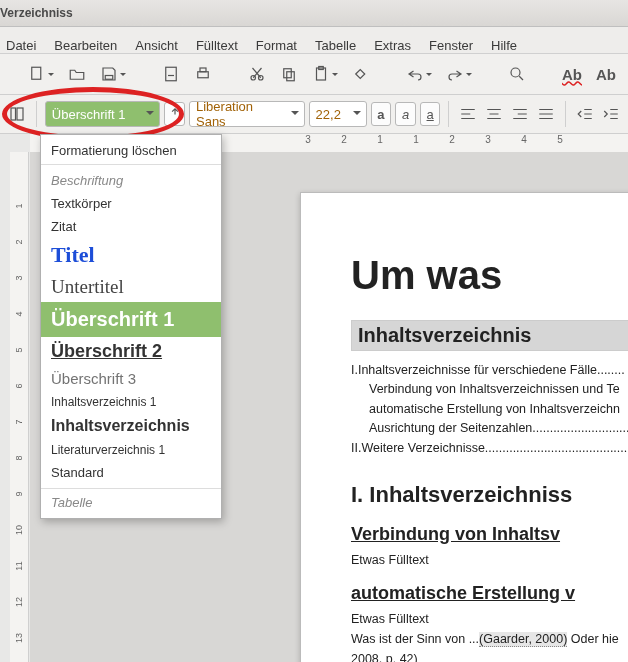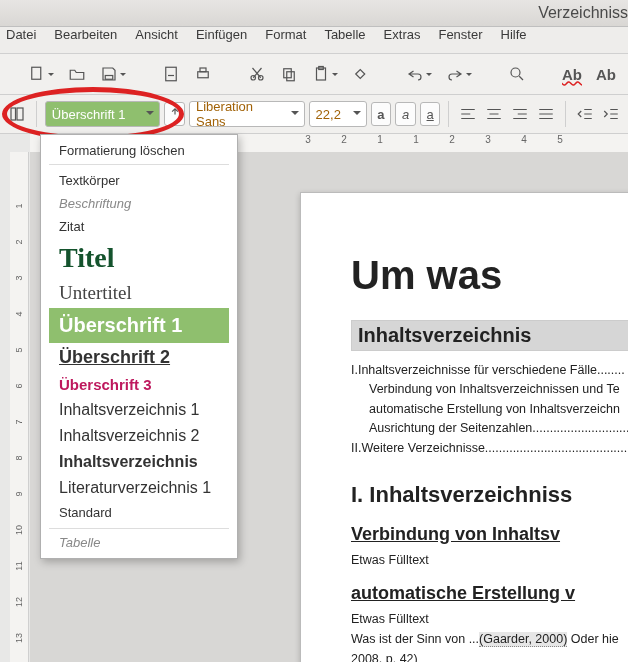--- a/index.html
+++ b/index.html
@@ -1,17 +1,17 @@
 <!DOCTYPE html>
 <html><head>
 <meta charset="utf-8">
 <style>
 html,body{margin:0;padding:0;font-family:"Liberation Sans","DejaVu Sans",Arial,sans-serif;background:#e8e8e7;color:#222;width:628px;height:662px;overflow:hidden}
-.titlebar{height:26px;background:linear-gradient(#e7e5e3,#d9d7d4);text-align:right;line-height:26px;font-weight:400;color:#4a4a4a;font-size:16px;border-bottom:1px solid #bfbfbf}
-.menubar{height:26px;background:#eeedeb;border-bottom:1px solid #d0d0d0;display:flex;align-items:flex-start;padding:0 6px;font-size:13px;color:#3a3a3a}
+.titlebar{height:26px;background:linear-gradient(#e7e5e3,#d9d7d4);text-align:left;line-height:26px;font-weight:700;color:#4a4a4a;font-size:12px;border-bottom:1px solid #bfbfbf}
+.menubar{height:26px;background:#eeedeb;border-bottom:1px solid #d0d0d0;display:flex;align-items:flex-end;padding:0 6px;font-size:13px;color:#3a3a3a}
 .menubar span{margin-right:18px;cursor:default}
 .toolbar{height:36px;background:#f1f0ee;border-bottom:1px solid #cfcfcf;display:flex;align-items:center;padding:2px 6px;gap:14px}
 .sep{width:1px;height:26px;background:#cfcfcf;margin:0 4px}
 .ibtn{width:26px;height:26px;display:flex;align-items:center;justify-content:center;border-radius:3px;color:#555;font-size:15px}
 .ibtn svg{width:18px;height:18px;stroke:#555;stroke-width:1.6;fill:none}
 .ibtn.drop::after{content:"";margin-left:2px;border:3px solid transparent;border-top-color:#555;position:relative;top:2px}
 .fmtbar{height:34px;background:#f1f0ee;border-bottom:1px solid #cfcfcf;display:flex;align-items:center;padding:2px 6px;gap:4px;position:relative}
 .combo{height:24px;background:#fff;border:1px solid #b8b8b8;border-radius:3px;display:flex;align-items:center;font-size:13px;padding:0 18px 0 6px;position:relative;color:#a16207;min-width:0}
 .combo::after{content:"";position:absolute;right:5px;top:9px;border:4px solid transparent;border-top-color:#555}
 .combo.style{width:106px;background:#8fbf6e;color:#fff;font-weight:500}
@@ -27,45 +27,45 @@
 .page{position:absolute;left:270px;top:40px;width:700px;background:#fff;border:1px solid #bbb;box-shadow:0 2px 6px rgba(0,0,0,.2);padding:60px 50px}
 .doc-title{font-size:40px;font-weight:800;margin:0 0 22px}
 .toc-head{font-size:20px;font-weight:700;background:#d6d6d6;padding:3px 6px;border:1px solid #ccc;margin:0 0 10px}
 .toc{font-size:12.5px;line-height:1.55;margin-bottom:24px}
 .toc .lvl1{font-weight:400}
 .toc .lvl2{padding-left:18px}
 .h1s{font-size:22px;font-weight:800;margin:18px 0 10px}
 .h2s{font-size:18px;font-weight:800;text-decoration:underline;margin:16px 0 8px}
 .body{font-size:12.5px;margin:6px 0}
 .cite{background:#e6e6e6;border-bottom:1px dotted #888}
-.dropdown{position:absolute;left:40px;top:0;width:180px;background:#fff;border:1px solid #b0b0b0;box-shadow:2px 3px 8px rgba(0,0,0,.25);z-index:20;padding:4px 8px;max-height:540px;overflow:hidden}
+.dropdown{position:absolute;left:40px;top:0;width:180px;background:#fff;border:1px solid #b0b0b0;box-shadow:2px 3px 8px rgba(0,0,0,.25);z-index:20;padding:4px 0;max-height:540px;overflow:hidden}
 .dd-item{padding:4px 10px;font-size:13px;color:#333;cursor:default;white-space:nowrap;overflow:hidden;text-overflow:ellipsis}
 .dd-clear{border-bottom:1px solid #ddd;margin-bottom:4px;padding-bottom:6px}
 .dd-caption{font-style:italic;color:#888}
-.dd-titel{font-family:"Liberation Serif",Georgia,serif;font-size:28px;font-weight:800;color:#14532d}
+.dd-titel{font-family:"Liberation Serif",Georgia,serif;font-size:22px;font-weight:800;color:#1d4ed8}
 .dd-subtitle{font-family:"Liberation Serif",Georgia,serif;font-size:19px;color:#444}
 .dd-h1{background:#8fbf6e;color:#fff;font-weight:700;font-size:20px;padding:6px 10px}
 .dd-h2{font-weight:700;font-size:18px;text-decoration:underline}
-.dd-h3{font-weight:700;font-size:15px;color:#be185d}
-.dd-tocent{font-size:16px}
+.dd-h3{font-weight:400;font-size:15px;color:#737373}
+.dd-tocent{font-size:12px}
 .dd-tochead{font-weight:700;font-size:16px}
 .dd-table{font-style:italic;color:#888;border-top:1px solid #ddd;margin-top:4px;padding-top:6px}
 </style>
 </head>
 <body>
 
 <div class="titlebar">
   <span>Verzeichniss</span>
 </div>
 
 <div class="menubar">
   <span>Datei</span>
   <span>Bearbeiten</span>
   <span>Ansicht</span>
-  <span>Einfügen</span>
+  <span>Fülltext</span>
   <span>Format</span>
   <span>Tabelle</span>
   <span>Extras</span>
   <span>Fenster</span>
   <span>Hilfe</span>
 </div>
 
 <div class="toolbar">
   <div class="sep"></div>
   <div class="ibtn drop">
@@ -274,28 +274,27 @@
       <p class="body">Etwas Fülltext</p>
       <p class="body">
         <span>Was ist der Sinn von ...</span><span class="cite">(Gaarder, 2000)</span><span>  Oder hie</span>
       </p>
       <p class="body">2008, p. 42)</p>
     </div>
   </div>
 
   <div class="dropdown">
     <div class="dd-item dd-clear">Formatierung löschen</div>
+    <div class="dd-item dd-caption">Beschriftung</div>
     <div class="dd-item">Textkörper</div>
-    <div class="dd-item dd-caption">Beschriftung</div>
     <div class="dd-item">Zitat</div>
     <div class="dd-item dd-titel">Titel</div>
     <div class="dd-item dd-subtitle">Untertitel</div>
     <div class="dd-item dd-h1">Überschrift 1</div>
     <div class="dd-item dd-h2">Überschrift 2</div>
     <div class="dd-item dd-h3">Überschrift 3</div>
     <div class="dd-item dd-tocent">Inhaltsverzeichnis 1</div>
-    <div class="dd-item dd-tocent">Inhaltsverzeichnis 2</div>
     <div class="dd-item dd-tochead">Inhaltsverzeichnis</div>
     <div class="dd-item dd-tocent">Literaturverzeichnis 1</div>
     <div class="dd-item">Standard</div>
     <div class="dd-item dd-table">Tabelle</div>
   </div>
 </div>
 
 </body></html>

